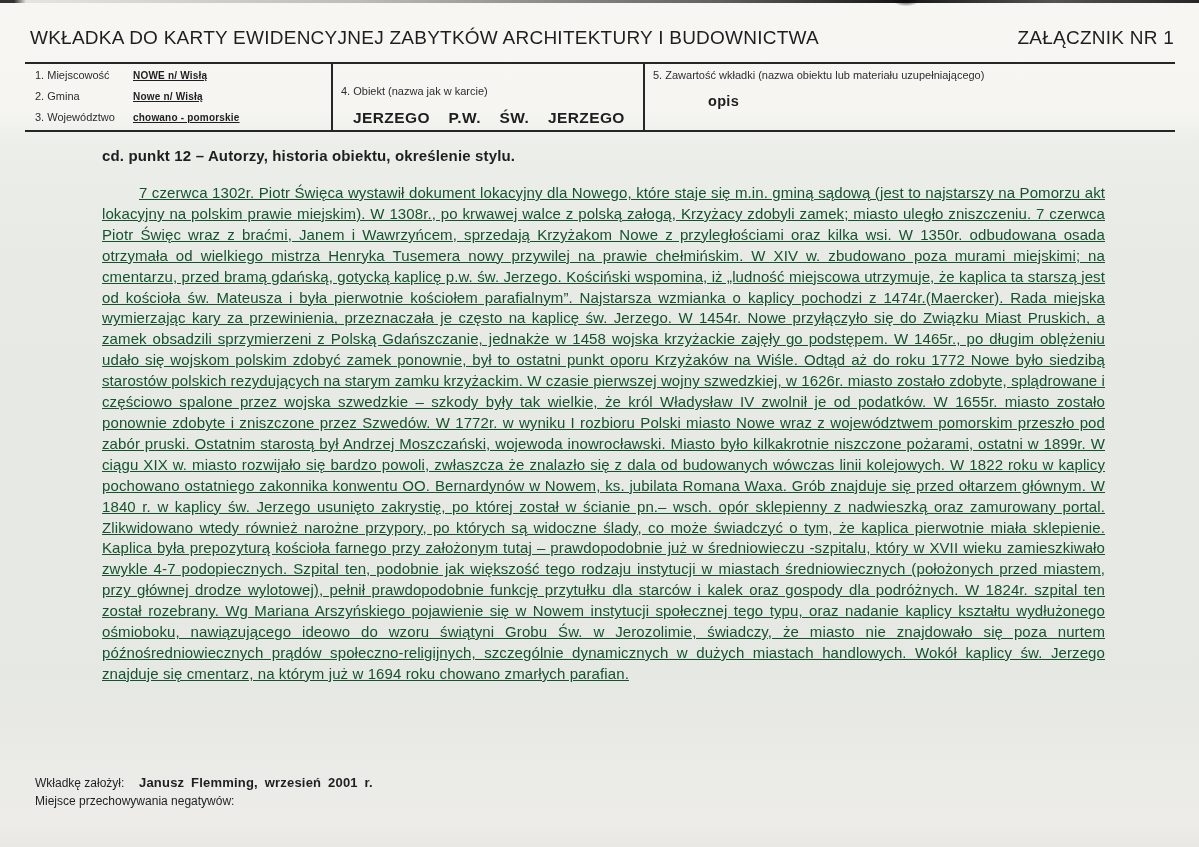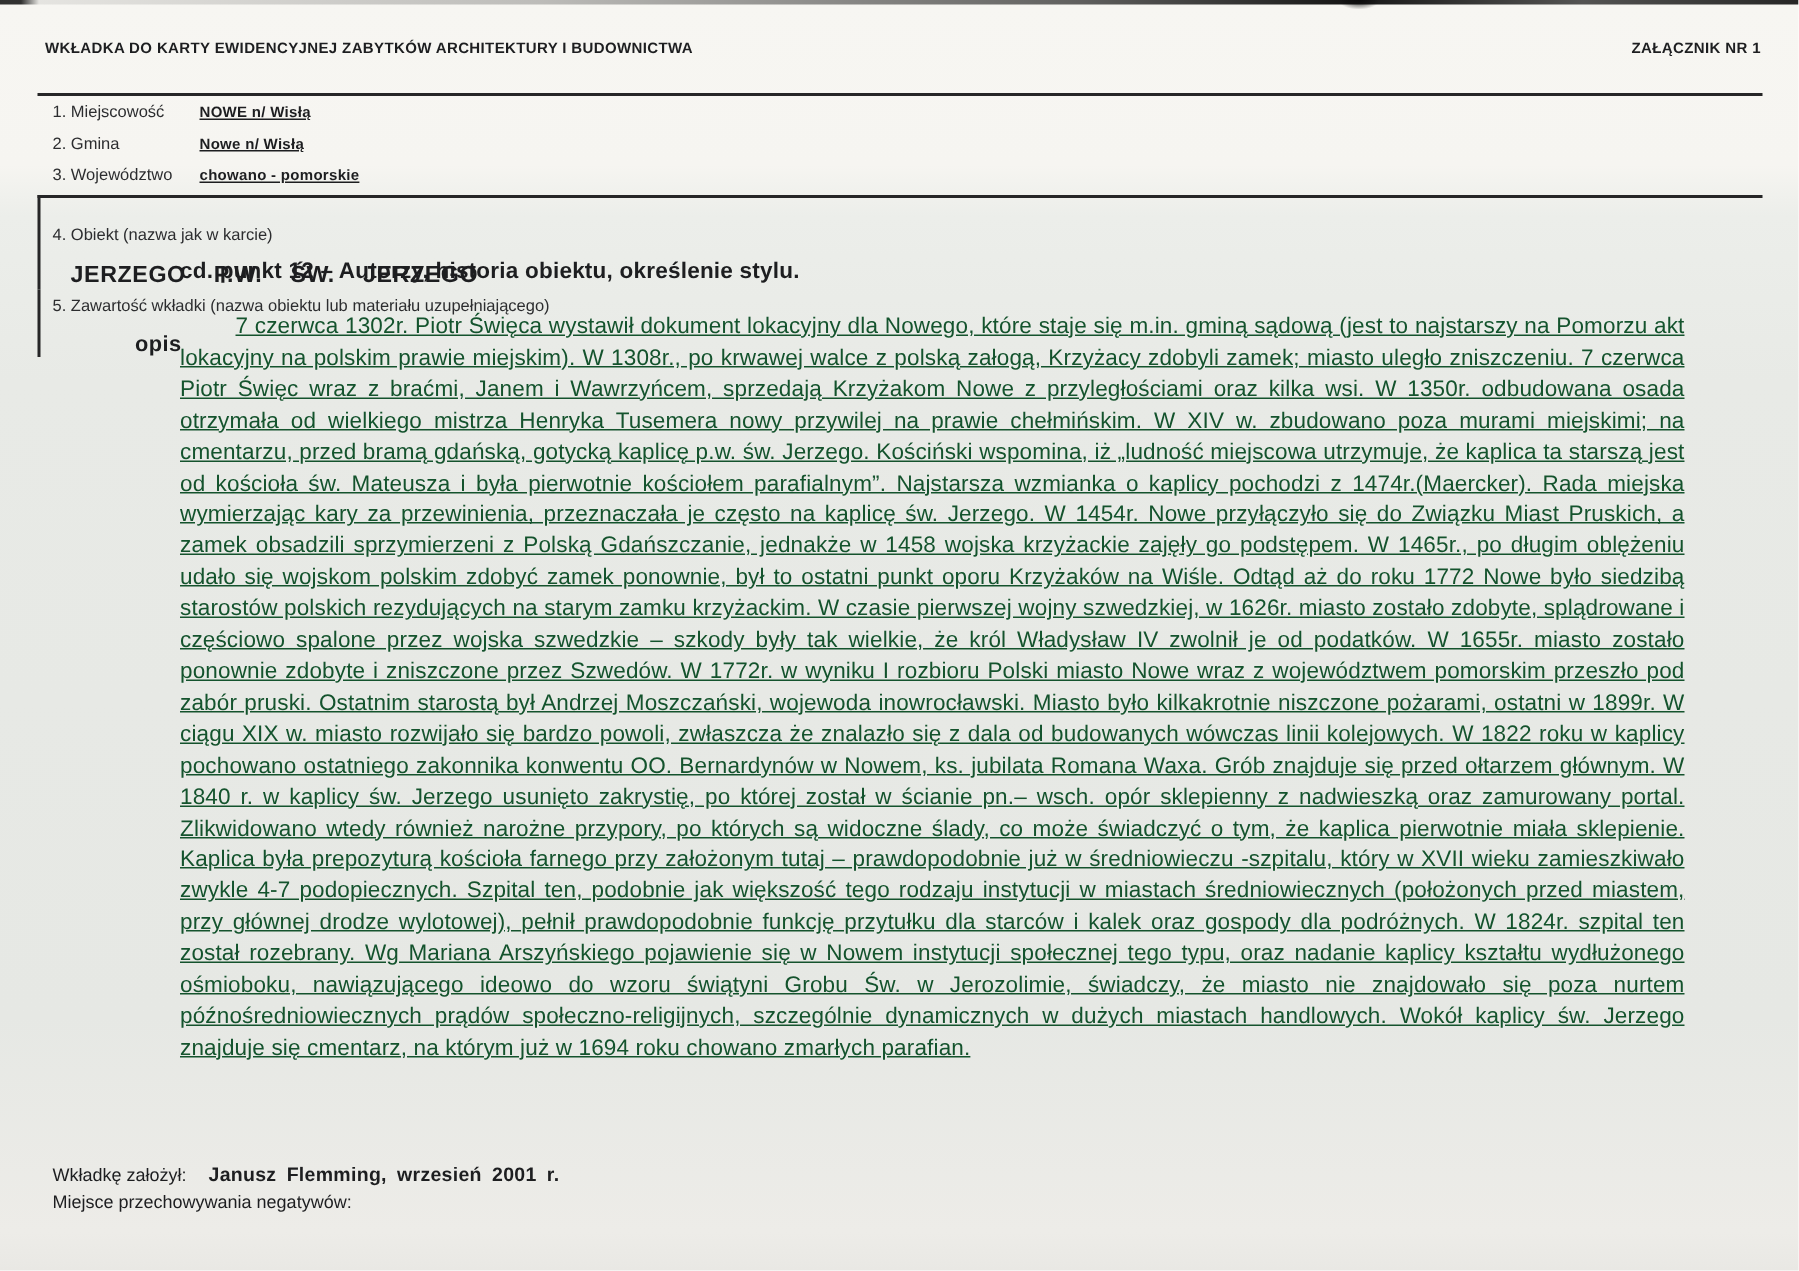--- a/index.html
+++ b/index.html
@@ -22,46 +22,45 @@
       rgba(15,15,15,.65) 60%, rgba(10,10,10,.95) 75%,
       rgba(15,15,15,.7) 88%, rgba(15,15,15,.9) 100%);
   }
   .scan-blob {
     position:absolute; top:0; left:893px; width:26px; height:6px;
     background:radial-gradient(ellipse at 50% 0%, rgba(10,10,10,.9) 0%, rgba(10,10,10,0) 75%);
   }
   .doc-header {
     position:absolute; top:27px; left:30px; right:25px;
     display:flex; justify-content:space-between; align-items:center;
-    font-size:10px; font-weight:bold; letter-spacing:.25px;
+    font-size:19px; font-weight:normal; letter-spacing:.25px;
   }
   .info-table {
     position:absolute; top:62px; left:25px; right:24px; height:70px;
     border-top:2px solid #262627;
     border-bottom:2px solid #262627;
     display:flex;
-    flex-direction:column;
   }
   .col { height:100%; }
   .col-left { width:306px; padding:5px 6px 0 10px; }
   .col-mid  { width:312px; border-left:2px solid #262627; padding:21px 8px 0 8px; }
   .col-right{ flex:1;      border-left:2px solid #262627; padding:5px 8px 0 8px; }
   .field-row { display:flex; align-items:baseline; height:21px; }
   .flabel { font-size:11px; width:98px; flex:none; color:#2c2d2f; }
   .fvalue { font-size:10px; font-weight:bold; letter-spacing:.2px;text-decoration:underline; }
   .col-header { font-size:11px; color:#2c2d2f; }
   .object-value {
     margin-top:12px; margin-left:12px;
     font-size:15.5px; font-weight:bold; word-spacing:14px; letter-spacing:.4px;
   }
   .contents-value {
     margin-top:12px; margin-left:55px;
     font-size:14.5px; font-weight:bold; letter-spacing:.3px;
   }
-  .doc-body { position:absolute; top:147px; left:120px; width:1003px;margin-top:25px; }
+  .doc-body { position:absolute; top:147px; left:102px; width:1003px; }
   .doc-body h2 {
     font-size:15px; font-weight:bold; letter-spacing:.15px; margin-bottom:19px;
   }
   .doc-body p {
     font-size:15px; line-height:20.9px; text-align:justify; text-indent:37px;
     color:#14532d; letter-spacing:.1px;text-decoration:underline;
   }
   .doc-footer { position:absolute; left:35px; top:775px; font-size:12px; color:#1d1e20; }
   .footer-row { display:flex; align-items:baseline; height:19px; }
   .footer-label { width:104px; flex:none; }

